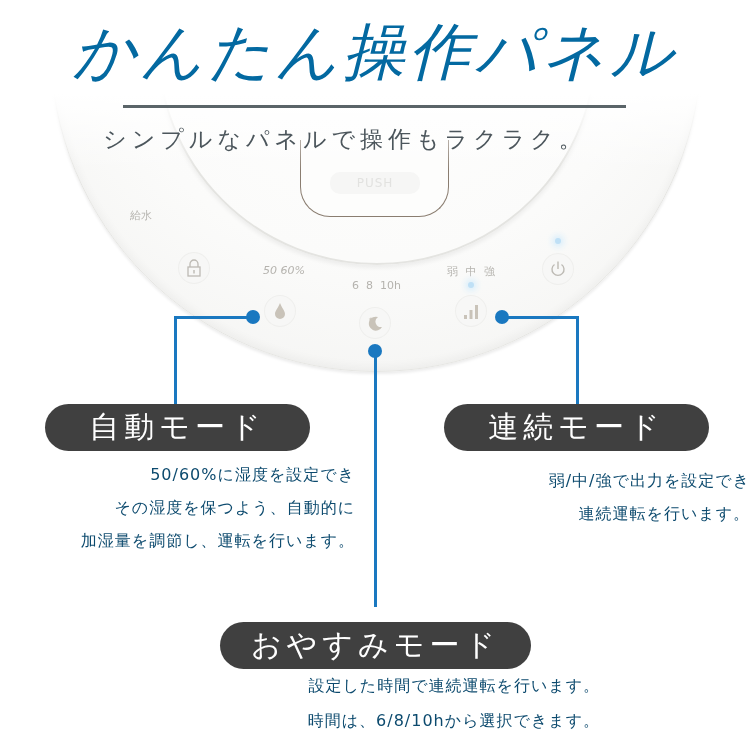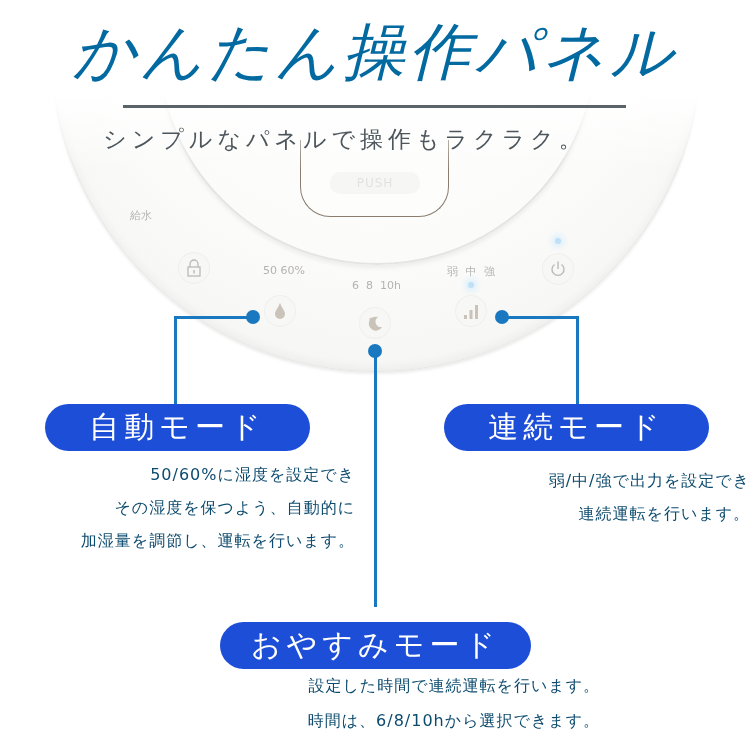--- a/index.html
+++ b/index.html
@@ -59,21 +59,21 @@
     position: absolute; left: 0; top: 124px; width: 690px; text-align: center;
     font-size: 23px; color: #4c565c; letter-spacing: 5px;
   }
 
   
   .line { position: absolute; background: #1a78c0; }
   .dot { position: absolute; width: 14px; height: 14px; border-radius: 50%; background: #1a78c0; }
 
   
   .pill {
-    position: absolute; height: 47px; border-radius: 24px; background: #1d4ed8;
+    position: absolute; height: 47px; border-radius: 24px; background: #404040;
     color: #ffffff; font-size: 30px; letter-spacing: 5px;
     display: flex; align-items: center; justify-content: center;
   }
   .desc {
     position: absolute; color: #0c4a6e; font-size: 16px; line-height: 33px;
     text-align: right; letter-spacing: 1px;
   }
 </style>
 </head>
 <body>
@@ -87,21 +87,21 @@
 <div class="abs panel-label" style="left:130px; top:208px;">給水</div>
 
 <div class="panel-btn" style="left:179px; top:253px;">
   <svg width="16" height="18" viewBox="0 0 16 18">
     <path d="M4 8 V5 a4 4 0 0 1 8 0 V8" fill="none" stroke="#bdbab4" stroke-width="1.3"></path>
     <rect x="2" y="8" width="12" height="9" fill="none" stroke="#bdbab4" stroke-width="1.3"></rect>
     <rect x="7.3" y="11" width="1.4" height="3.5" fill="#bdbab4"></rect>
   </svg>
 </div>
 
-<div class="abs panel-label" style="left:263px; top:264px; font-size:11px;">50 60%</div>
+<div class="abs panel-label" style="left:263px; top:264px; font-size:11px;font-style:italic;">50 60%</div>
 <div class="panel-btn" style="left:265px; top:296px;">
   <svg width="12" height="16" viewBox="0 0 12 16">
     <path d="M6 0 C4 5 1 8 1 11 a5 5 0 0 0 10 0 C11 8 8 5 6 0Z" fill="#c9c3b9"></path>
   </svg>
 </div>
 
 <div class="abs panel-label" style="left:352px; top:279px; white-space:pre;text-align:right;">6  8  10h</div>
 <div class="panel-btn" style="left:360px; top:308px;">
   <svg width="18" height="18" viewBox="0 0 18 18">
     <path d="M12 3 a7 7 0 1 0 4 10 a5.5 5.5 0 0 1 -4 -10Z" fill="#c9c3b9"></path>

